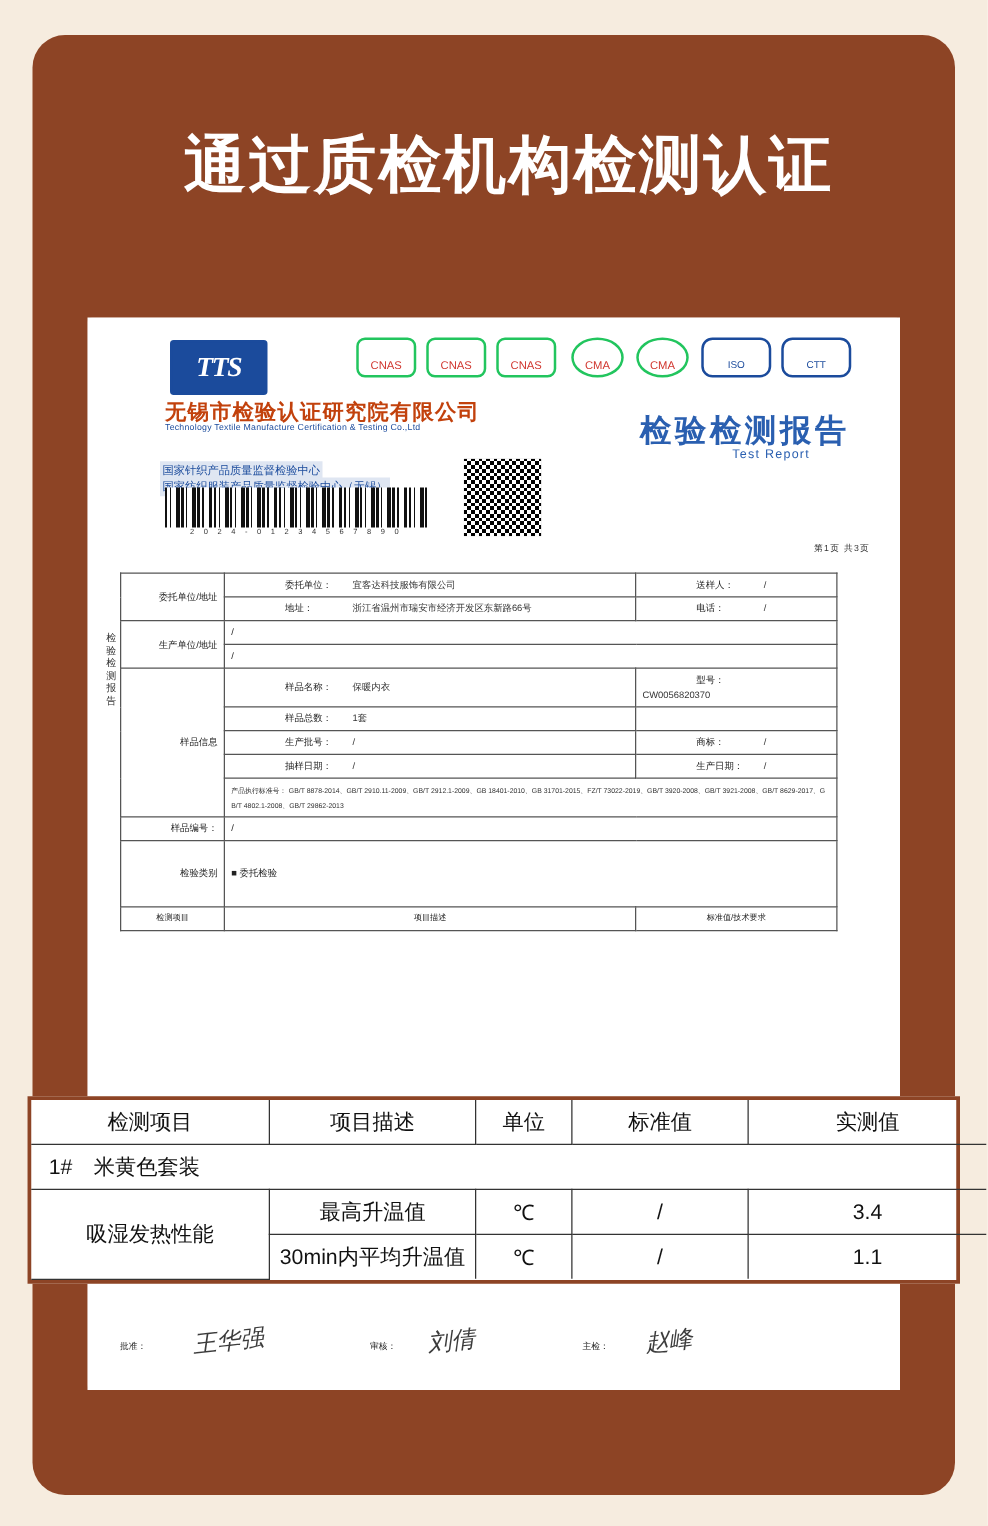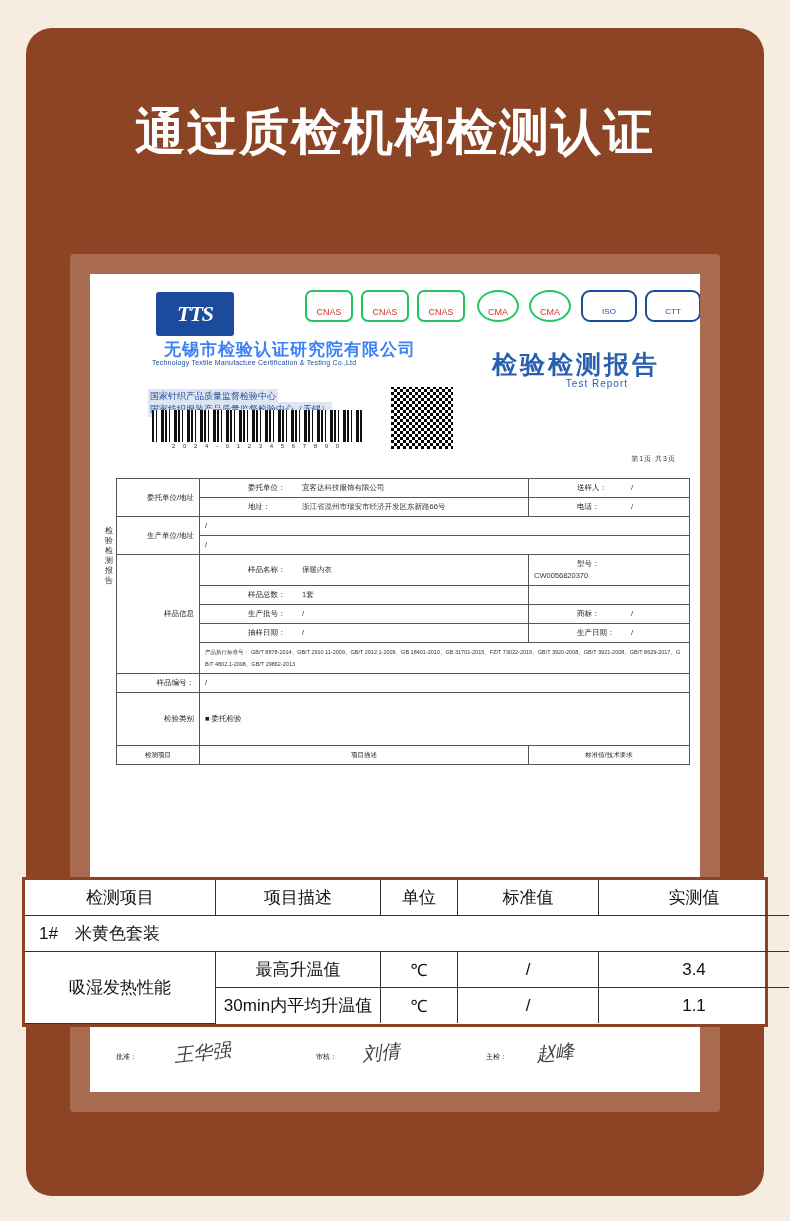--- a/index.html
+++ b/index.html
@@ -25,21 +25,21 @@
     left: 26px;
     top: 28px;
     width: 738px;
     height: 1168px;
     background: #8d4425;
     border-radius: 26px;
     box-sizing: border-box;
   }
   .headline {
     position: absolute;
-    left: 0;
+    left: 12px;
     top: 72px;
     width: 738px;
     text-align: center;
     color: #ffffff;
     font-size: 50px;
     font-weight: bold;
     letter-spacing: 2px;
     line-height: 64px;
     white-space: nowrap;
   }
@@ -47,21 +47,21 @@
     position: absolute;
     left: 44px;
     top: 226px;
     width: 650px;
     height: 858px;
     background: #a6read;
     background: #b1良;
     background: #a96b50;
     border-radius: 4px;
     box-sizing: border-box;
-    padding: 20px;
+    padding: 0;
   }
   .cert-inner {
     position: relative;
     width: 100%;
     height: 100%;
     background: #ffffff;
     overflow: hidden;
   }
 
   
@@ -116,25 +116,25 @@
     border-radius: 7px;
     width: 48px;
   }
   .seal.wide {
     border-radius: 9px;
     width: 56px;
     font-size: 8px;
   }
   .cert-company {
     position: absolute;
-    left: 74px;
+    left: 62px;
     top: 64px;
     font-size: 17px;
     font-weight: bold;
-    color: #3b82f6;
+    color: #c2410c;
     letter-spacing: 1px;
     white-space: nowrap;
   }
   .cert-company-en {
     position: absolute;
     left: 62px;
     top: 85px;
     font-size: 7px;
     color: #1b4b9c;
     letter-spacing: 0.2px;

